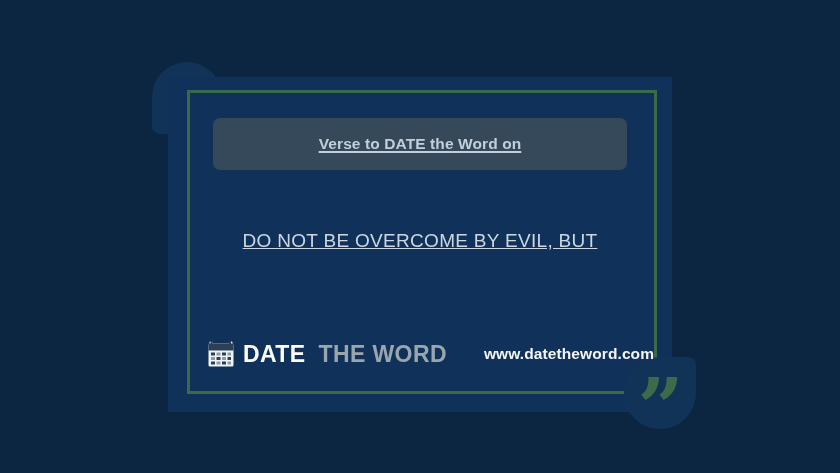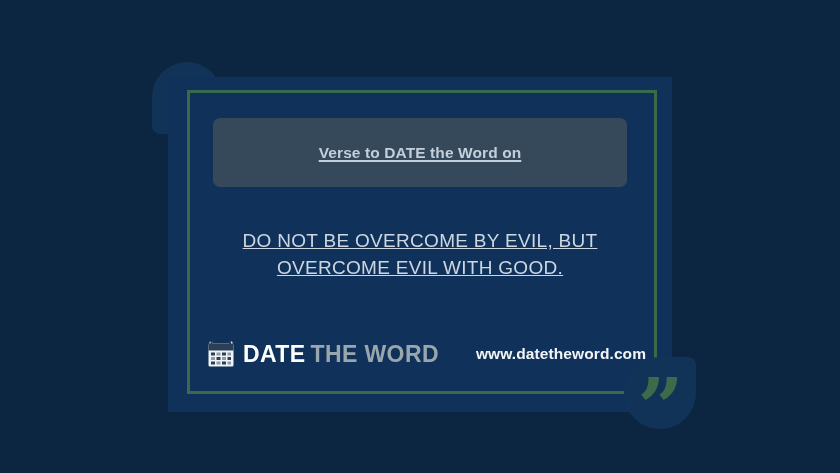--- a/index.html
+++ b/index.html
@@ -87,21 +87,21 @@
     z-index: 3;
     pointer-events: none;
   }
 
   
   .title-box {
     position: absolute;
     left: 213px;
     top: 118px;
     width: 414px;
-    height: 69px;
+    height: 52px;
     background: #35495a;
     border-radius: 7px;
     z-index: 5;
     display: flex;
     align-items: center;
     justify-content: center;
   }
   .title-text {
     color: #c3cfdb;
     font-size: 15.5px;
@@ -160,21 +160,21 @@
     font-weight: 700;
     letter-spacing: 0.4px;
     white-space: nowrap;
     line-height: 1;
   }
   .brand-date {
     color: #ffffff;
   }
   .brand-theword {
     color: #9aa6ad;
-    margin-left: 5px;
+    margin-left: 13px;
   }
 
   .site-url {
     margin-left: 37px;
     color: #f2f5f8;
     font-size: 15.5px;
     font-weight: 700;
     letter-spacing: 0.1px;
     white-space: nowrap;
     line-height: 1;
@@ -194,21 +194,20 @@
   <div class="card-frame"></div>
 
   <div class="title-box">
     <div class="title-text">
       <span class="line">Verse to DATE the Word on </span>
     </div>
   </div>
 
   <div class="verse">
     <span class="line">DO NOT BE OVERCOME BY EVIL, BUT</span>
-    <span class="line">OVERCOME EVIL WITH GOOD.</span>
   </div>
 
   <div class="footer">
 
     <svg class="cal-icon" viewBox="0 0 26 26">
       <rect x="1.5" y="0.5" width="3" height="4" rx="1" fill="#e9eef3"></rect>
       <rect x="21.5" y="0.5" width="3" height="4" rx="1" fill="#e9eef3"></rect>
       <rect x="0.5" y="2.5" width="25" height="23" rx="1.5" fill="#f1f4f7"></rect>
       <rect x="0.5" y="2.5" width="25" height="7" fill="#2b4057"></rect>
       <rect x="3" y="11.5" width="4" height="3" fill="#2b4057"></rect>

